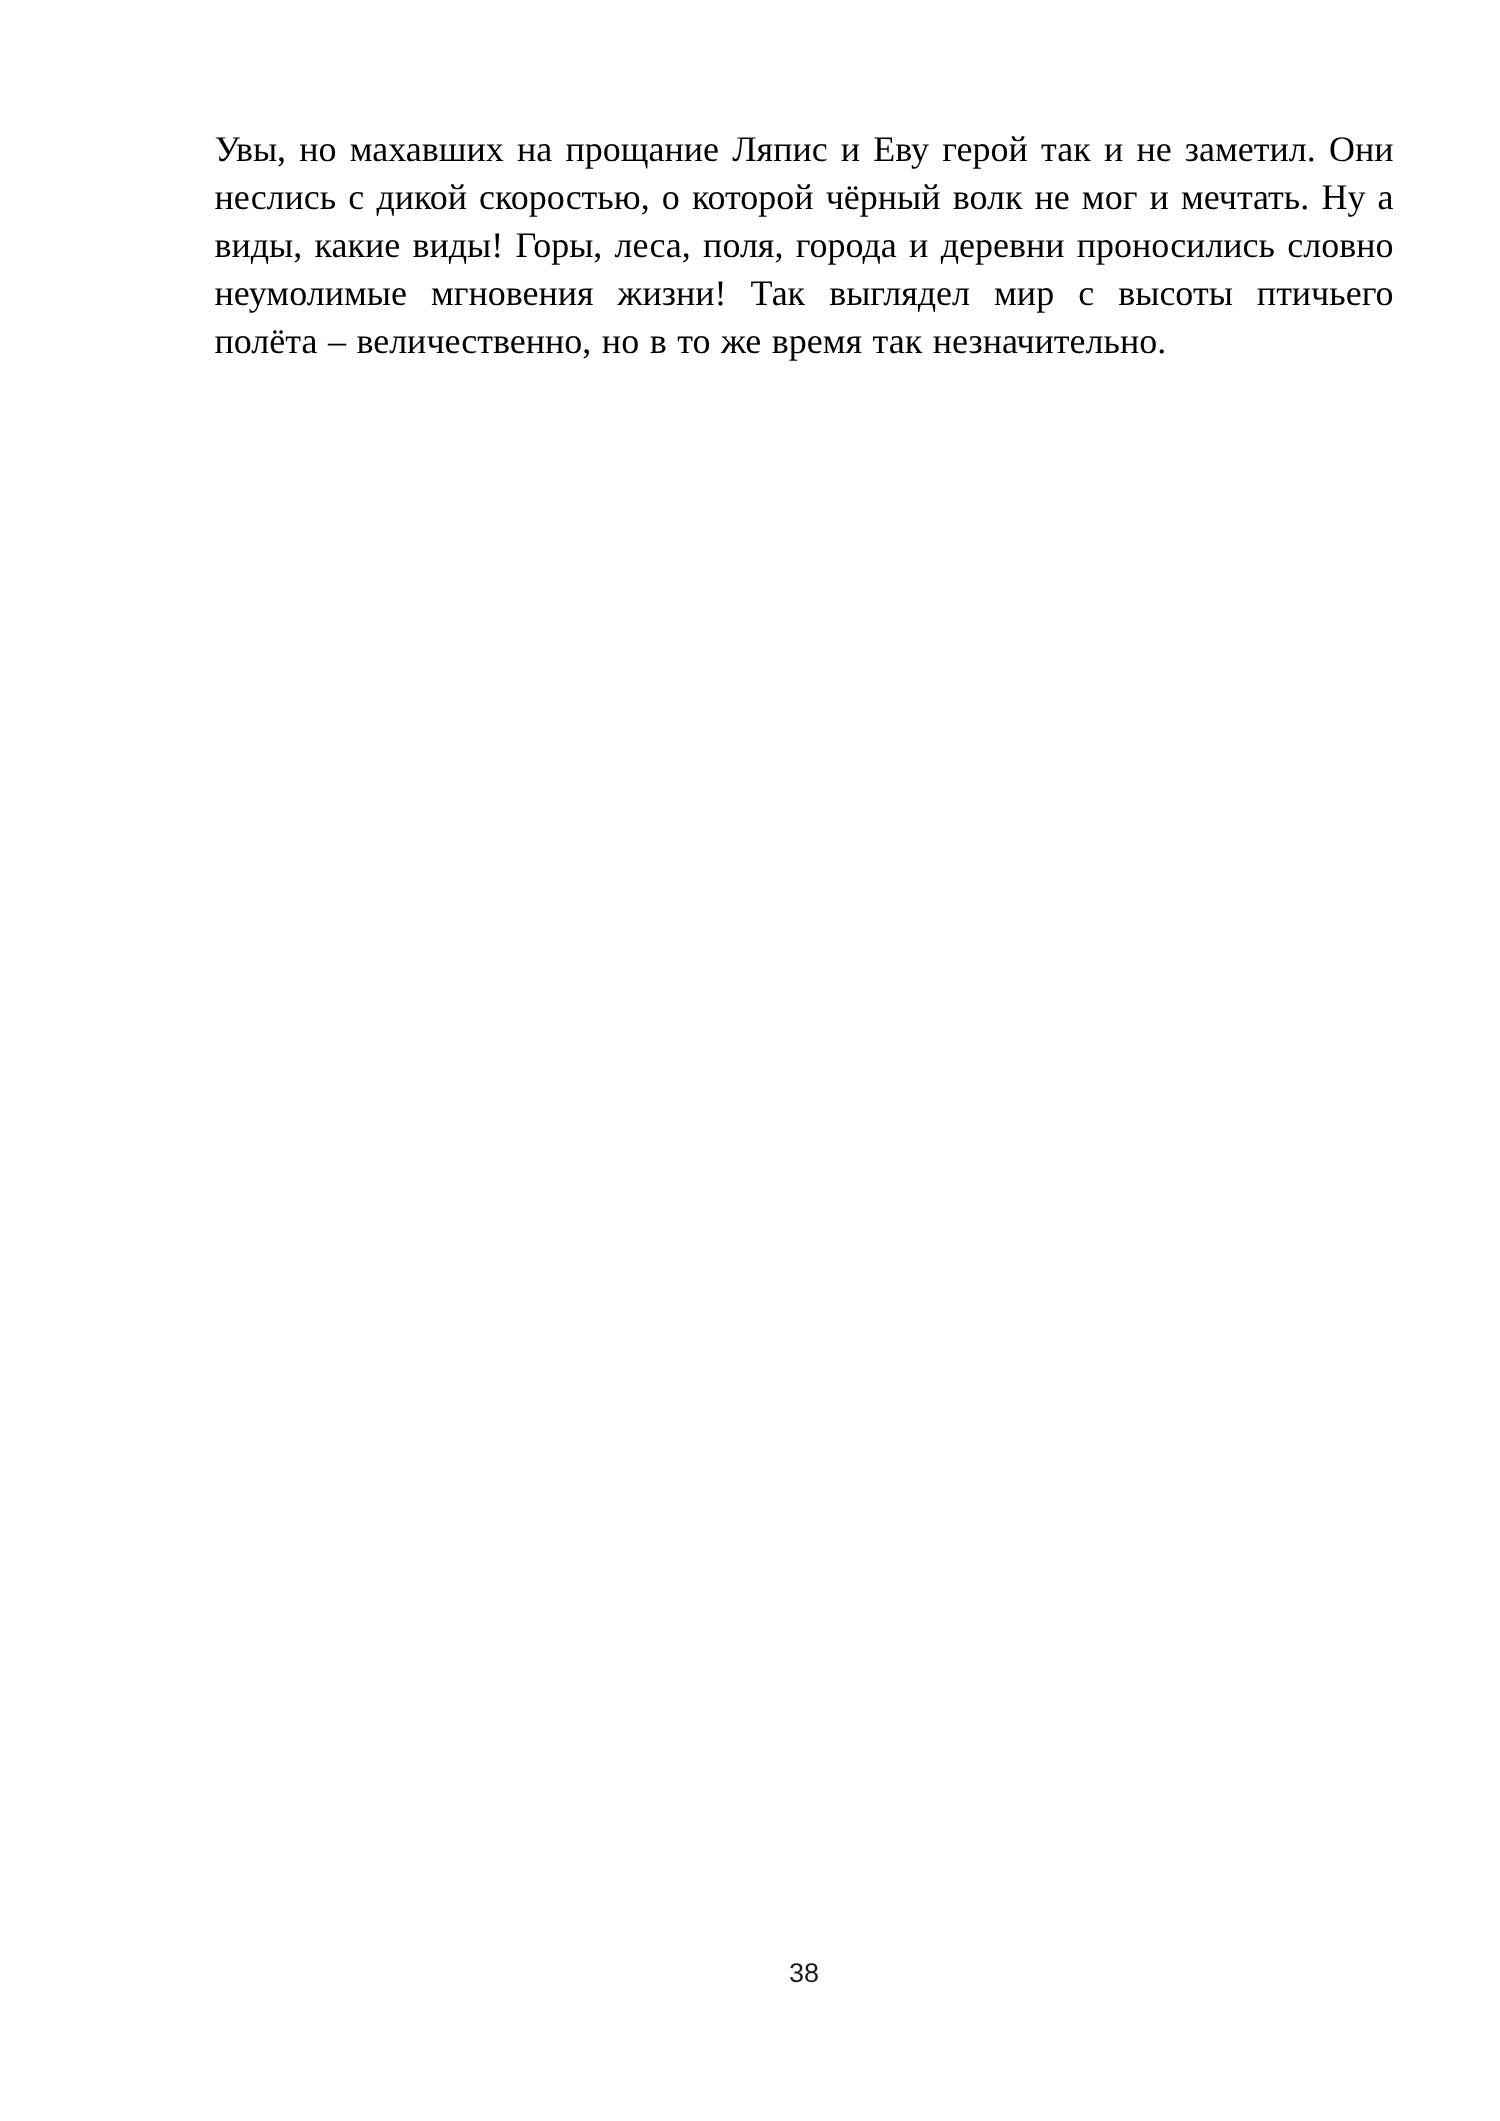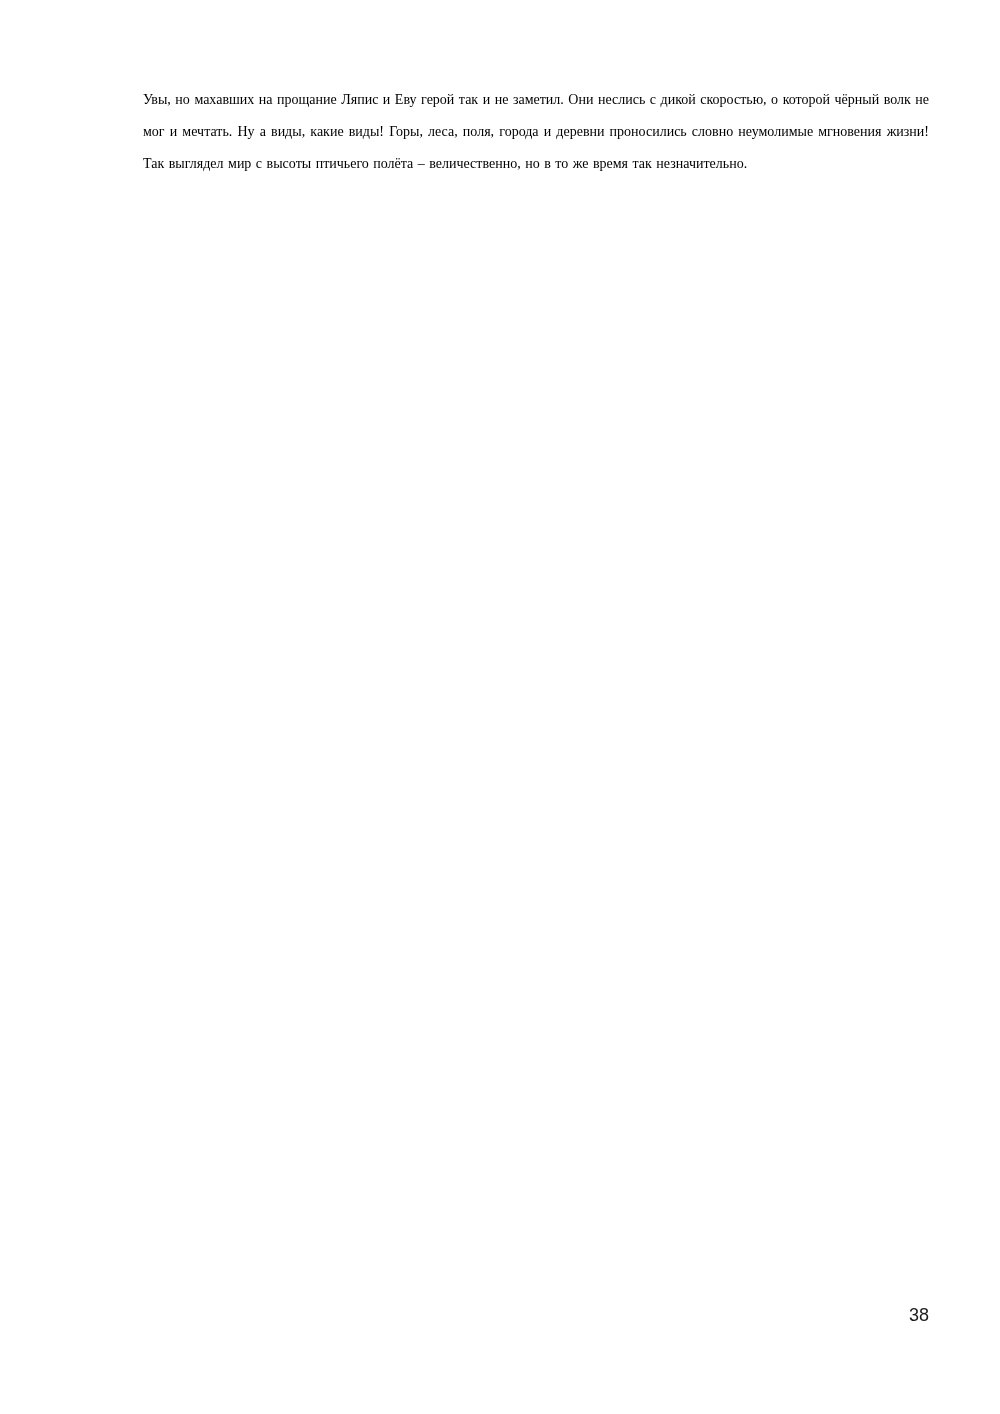--- a/index.html
+++ b/index.html
@@ -18,35 +18,35 @@
   
   .text-block {
     position: absolute;
     left: 143px;
     top: 84px;
     width: 786px;
   }
 
   .text-block p {
     margin: 0 0 17px 0;
-    font-size: 14px;
+    font-size: 24px;
     line-height: 32px;
     color: #000000;
     text-align: justify;
     text-justify: inter-word;
     word-spacing: 1px;
   }
 
   
   .page-number {
     position: absolute;
     left: 143px;
     top: 1304px;
     width: 786px;
-    text-align: right;
+    text-align: center;
     font-family: "Liberation Sans", "DejaVu Sans", sans-serif;
     font-size: 18px;
     line-height: 22px;
     color: #1a1a1a;
   }
 </style>
 </head>
 <body>
 
 <div class="text-block">

